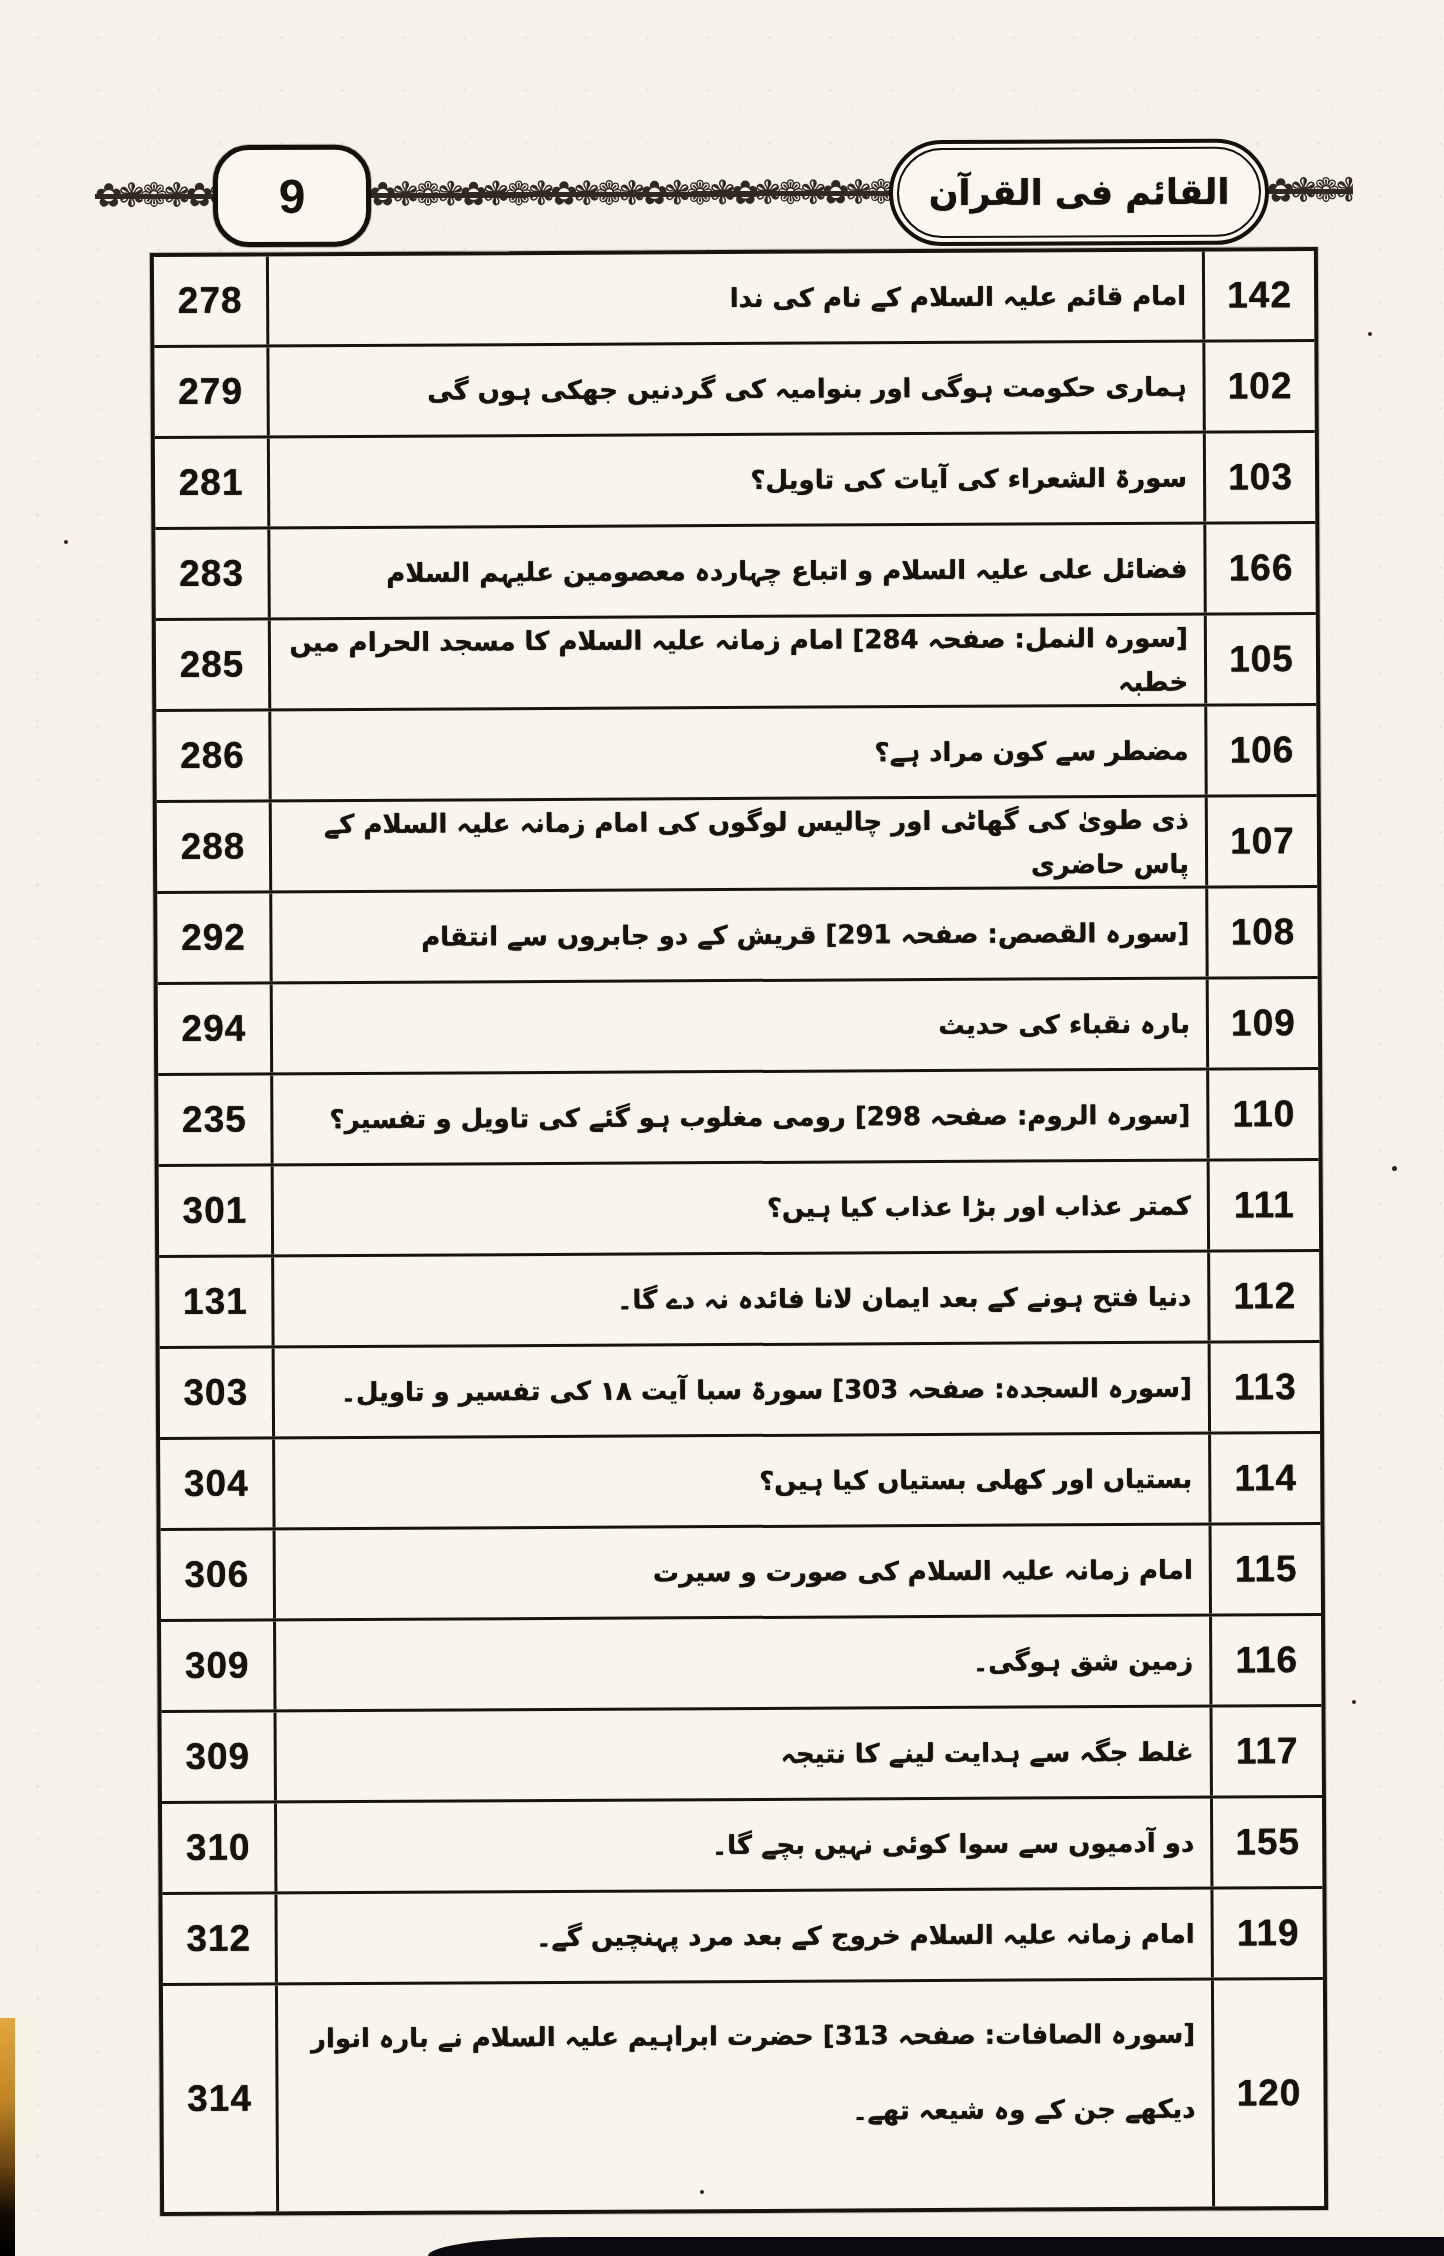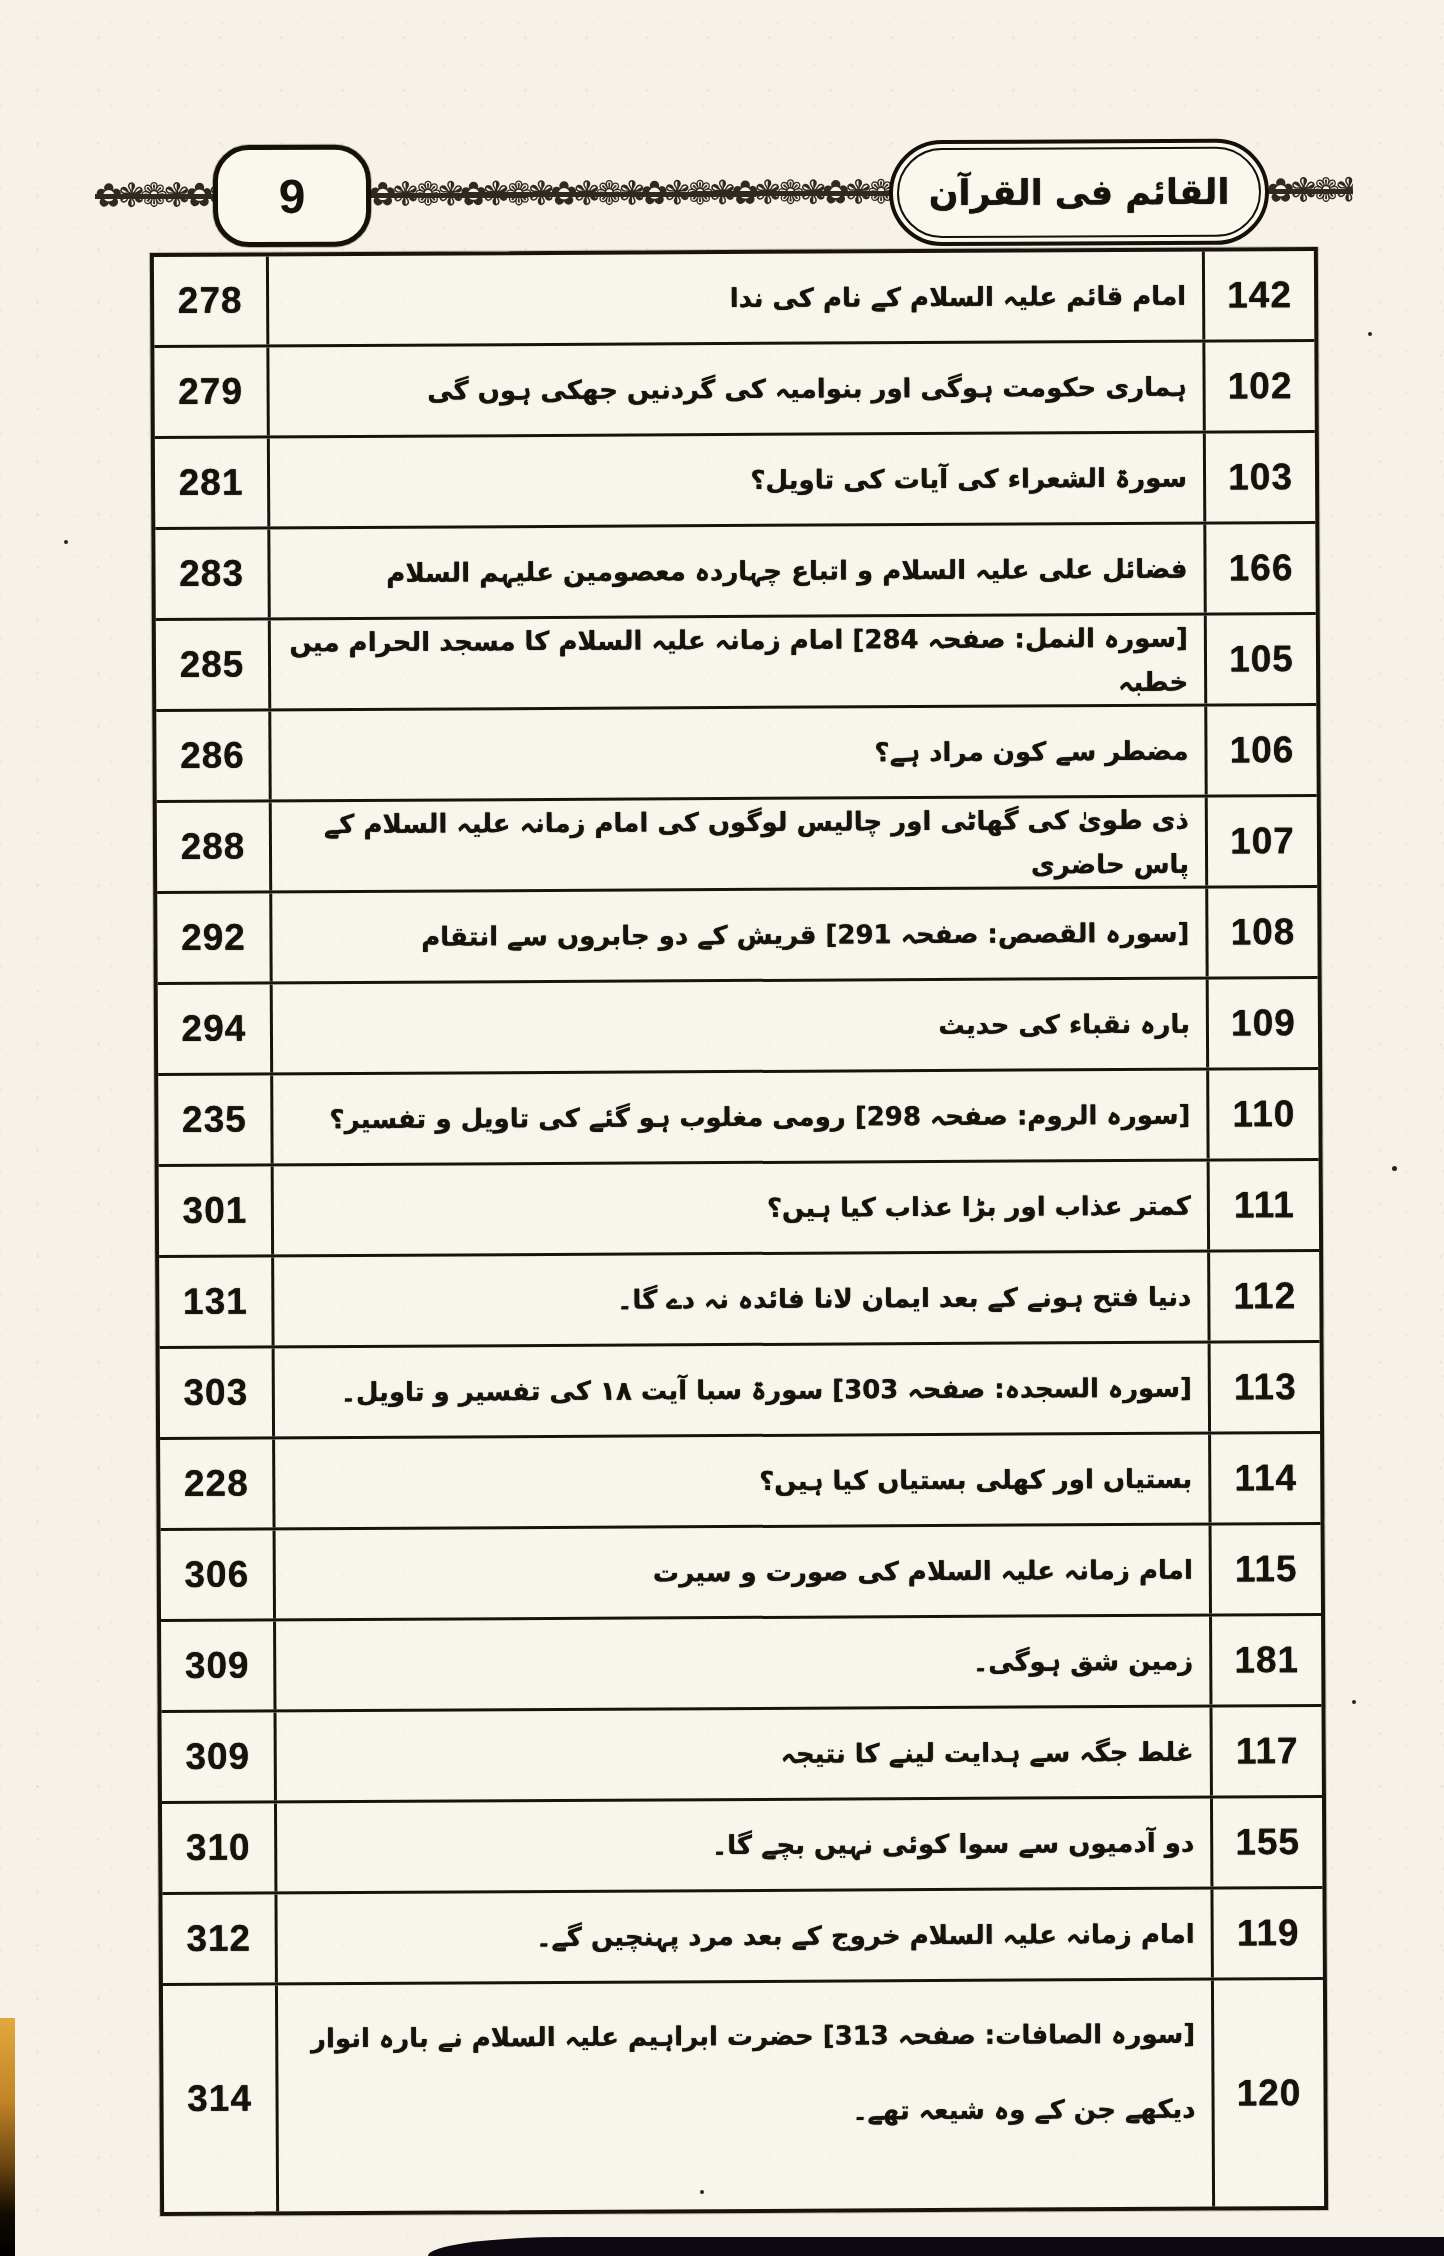--- a/index.html
+++ b/index.html
@@ -165,33 +165,33 @@
     <div class="cell-page">131</div>
     <div class="cell-title">دنیا فتح ہونے کے بعد ایمان لانا فائدہ نہ دے گا۔</div>
     <div class="cell-serial">112</div>
   </div>
     <div class="toc-row">
     <div class="cell-page">303</div>
     <div class="cell-title">[سورہ السجدہ: صفحہ 303] سورۃ سبا آیت ۱۸ کی تفسیر و تاویل۔</div>
     <div class="cell-serial">113</div>
   </div>
     <div class="toc-row">
-    <div class="cell-page">228</div>
+    <div class="cell-page">304</div>
     <div class="cell-title">بستیاں اور کھلی بستیاں کیا ہیں؟</div>
     <div class="cell-serial">114</div>
   </div>
     <div class="toc-row">
     <div class="cell-page">306</div>
     <div class="cell-title">امام زمانہ علیہ السلام کی صورت و سیرت</div>
     <div class="cell-serial">115</div>
   </div>
     <div class="toc-row">
     <div class="cell-page">309</div>
     <div class="cell-title">زمین شق ہوگی۔</div>
-    <div class="cell-serial">181</div>
+    <div class="cell-serial">116</div>
   </div>
     <div class="toc-row">
     <div class="cell-page">309</div>
     <div class="cell-title">غلط جگہ سے ہدایت لینے کا نتیجہ</div>
     <div class="cell-serial">117</div>
   </div>
     <div class="toc-row">
     <div class="cell-page">310</div>
     <div class="cell-title">دو آدمیوں سے سوا کوئی نہیں بچے گا۔</div>
     <div class="cell-serial">155</div>

